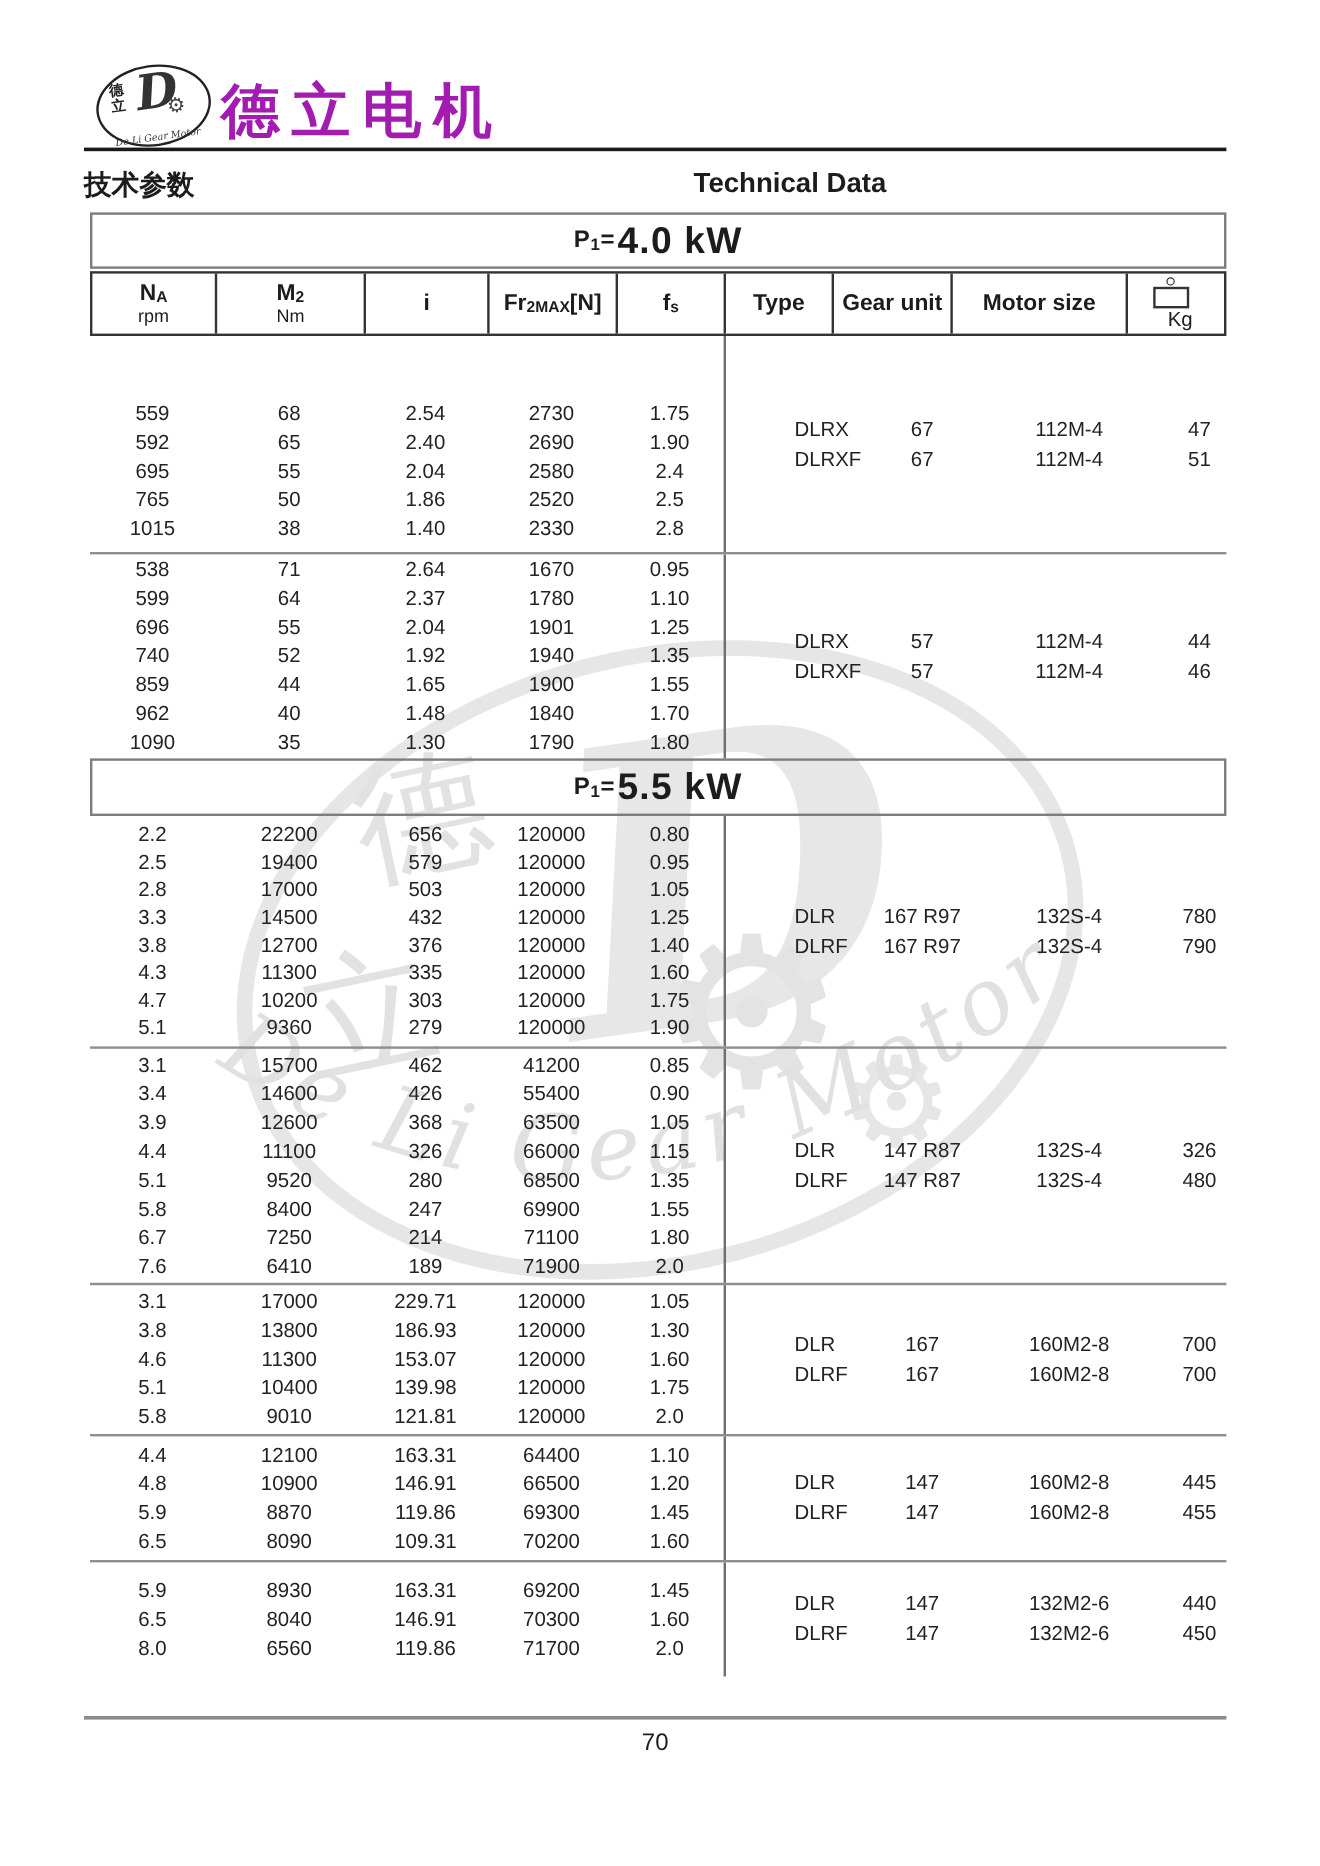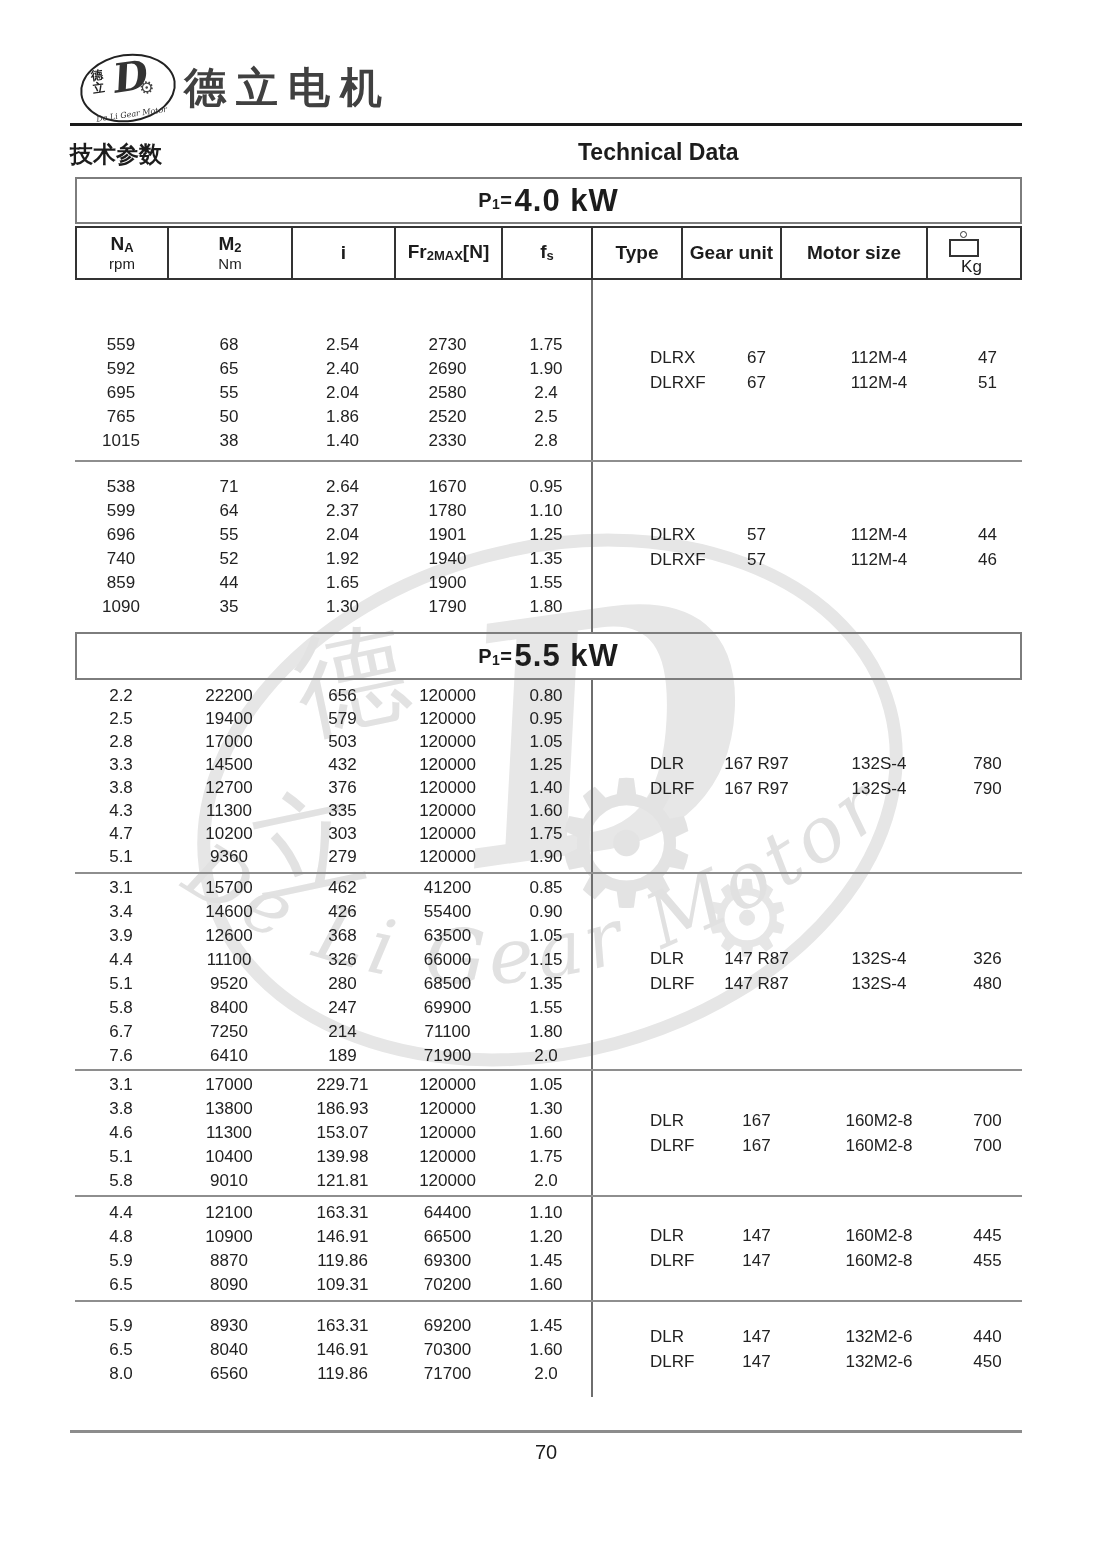--- a/index.html
+++ b/index.html
@@ -15,21 +15,21 @@
   .logo { position:absolute; left:80px; top:54px; width:96px; height:68px;
           border:2.5px solid #222; border-radius:50%; transform:rotate(-8deg); background:transparent; }
   .logo-cn { position:absolute; left:11px; top:9px; display:flex; flex-direction:column;
              font-family:"DejaVu Serif", serif; font-size:12px; font-weight:bold; line-height:13px; color:#222; }
   .logo-d { position:absolute; left:33px; top:-2px; font-family:"DejaVu Serif", serif; font-style:italic;
             font-weight:bold; font-size:40px; line-height:46px; color:#333; }
   .logo-gear { position:absolute; left:57px; top:24px; font-size:17px; color:#444; }
   .logo-script { position:absolute; left:0; right:0; bottom:1px; text-align:center;
                  font-family:"DejaVu Serif", serif; font-style:italic; font-size:8px; color:#333; white-space:nowrap; }
   .brand { position:absolute; left:184px; top:60px; font-family:"DejaVu Serif", serif;
-           font-weight:bold; font-size:42px; letter-spacing:10px; color:#404040; }
+           font-weight:bold; font-size:49px; letter-spacing:10px; color:#a21caf; }
   .headrule { position:absolute; left:70px; top:123px; width:952px; height:3px; background:#1a1a1a; }
   .subhead-cn { position:absolute; left:70px; top:139px; font-size:23px; font-weight:bold; }
   .subhead-en { position:absolute; left:578px; top:139px; font-size:23px; font-weight:bold; }
 
   
   .sheet { position:absolute; left:75px; top:177px; width:947px; z-index:2; }
   .pbox { height:47px; border:2px solid #7d7d7d; display:flex; align-items:center; justify-content:center;
           background:transparent; margin-bottom:2px; }
   .pbox2 { height:48px; margin-bottom:0; }
   .p-pre { font-size:20px; font-weight:bold; letter-spacing:0.5px; }
@@ -41,21 +41,21 @@
            border-right:2px solid #333; font-weight:bold; }
   .hcell:last-child { border-right:none; }
   .hline { font-size:19px; line-height:20px; }
   .hsub  { font-size:13px; position:relative; top:2px; }
   .hunit { font-size:15px; font-weight:normal; line-height:16px; }
   .kgicon { display:flex; flex-direction:column; align-items:center; margin-bottom:1px; }
   .kgknob { width:7px; height:7px; border:1.5px solid #333; border-radius:50%; background:#fff; }
   .kgbody { width:30px; height:18px; border:2px solid #333; background:#fff; margin-top:1px; }
   .kgunit { font-size:17px; font-weight:normal; line-height:17px;margin-left:16px; }
 
-  .c0{width:92px}.c1{width:124px}.c2{width:103px}.c3{width:107px}.c4{width:90px}
+  .c0{width:104px}.c1{width:124px}.c2{width:103px}.c3{width:107px}.c4{width:90px}
   .c5{width:90px}.c6{width:99px}.c7{width:146px}.c8{width:71px}
 
   .blk { display:flex; }
   .sep { border-top:2px solid #8e8e8e; }
   .s0b0{height:180px}.s0b1{height:172px}
   .s1b0{height:192px}.s1b1{height:197px}.s1b2{height:126px}.s1b3{height:105px}.s1b4{height:97px}
 
   .bleft { width:541px; display:flex; flex-direction:column; justify-content:center; }
   .s0b0 .bleft { justify-content:flex-end; padding-bottom:7px; }
   .drow { display:flex; align-items:center; height:24px; }
@@ -232,20 +232,27 @@
               <span class="dcell c4">1.35</span>
             </div>
             <div class="drow">
               <span class="dcell c0">859</span>
               <span class="dcell c1">44</span>
               <span class="dcell c2">1.65</span>
               <span class="dcell c3">1900</span>
               <span class="dcell c4">1.55</span>
             </div>
             <div class="drow">
+              <span class="dcell c0">962</span>
+              <span class="dcell c1">40</span>
+              <span class="dcell c2">1.48</span>
+              <span class="dcell c3">1840</span>
+              <span class="dcell c4">1.70</span>
+            </div>
+            <div class="drow">
               <span class="dcell c0">1090</span>
               <span class="dcell c1">35</span>
               <span class="dcell c2">1.30</span>
               <span class="dcell c3">1790</span>
               <span class="dcell c4">1.80</span>
             </div>
           </div>
           <div class="bright">
             <div class="rrow">
               <span class="rcell c5 t-type">DLRX</span>

